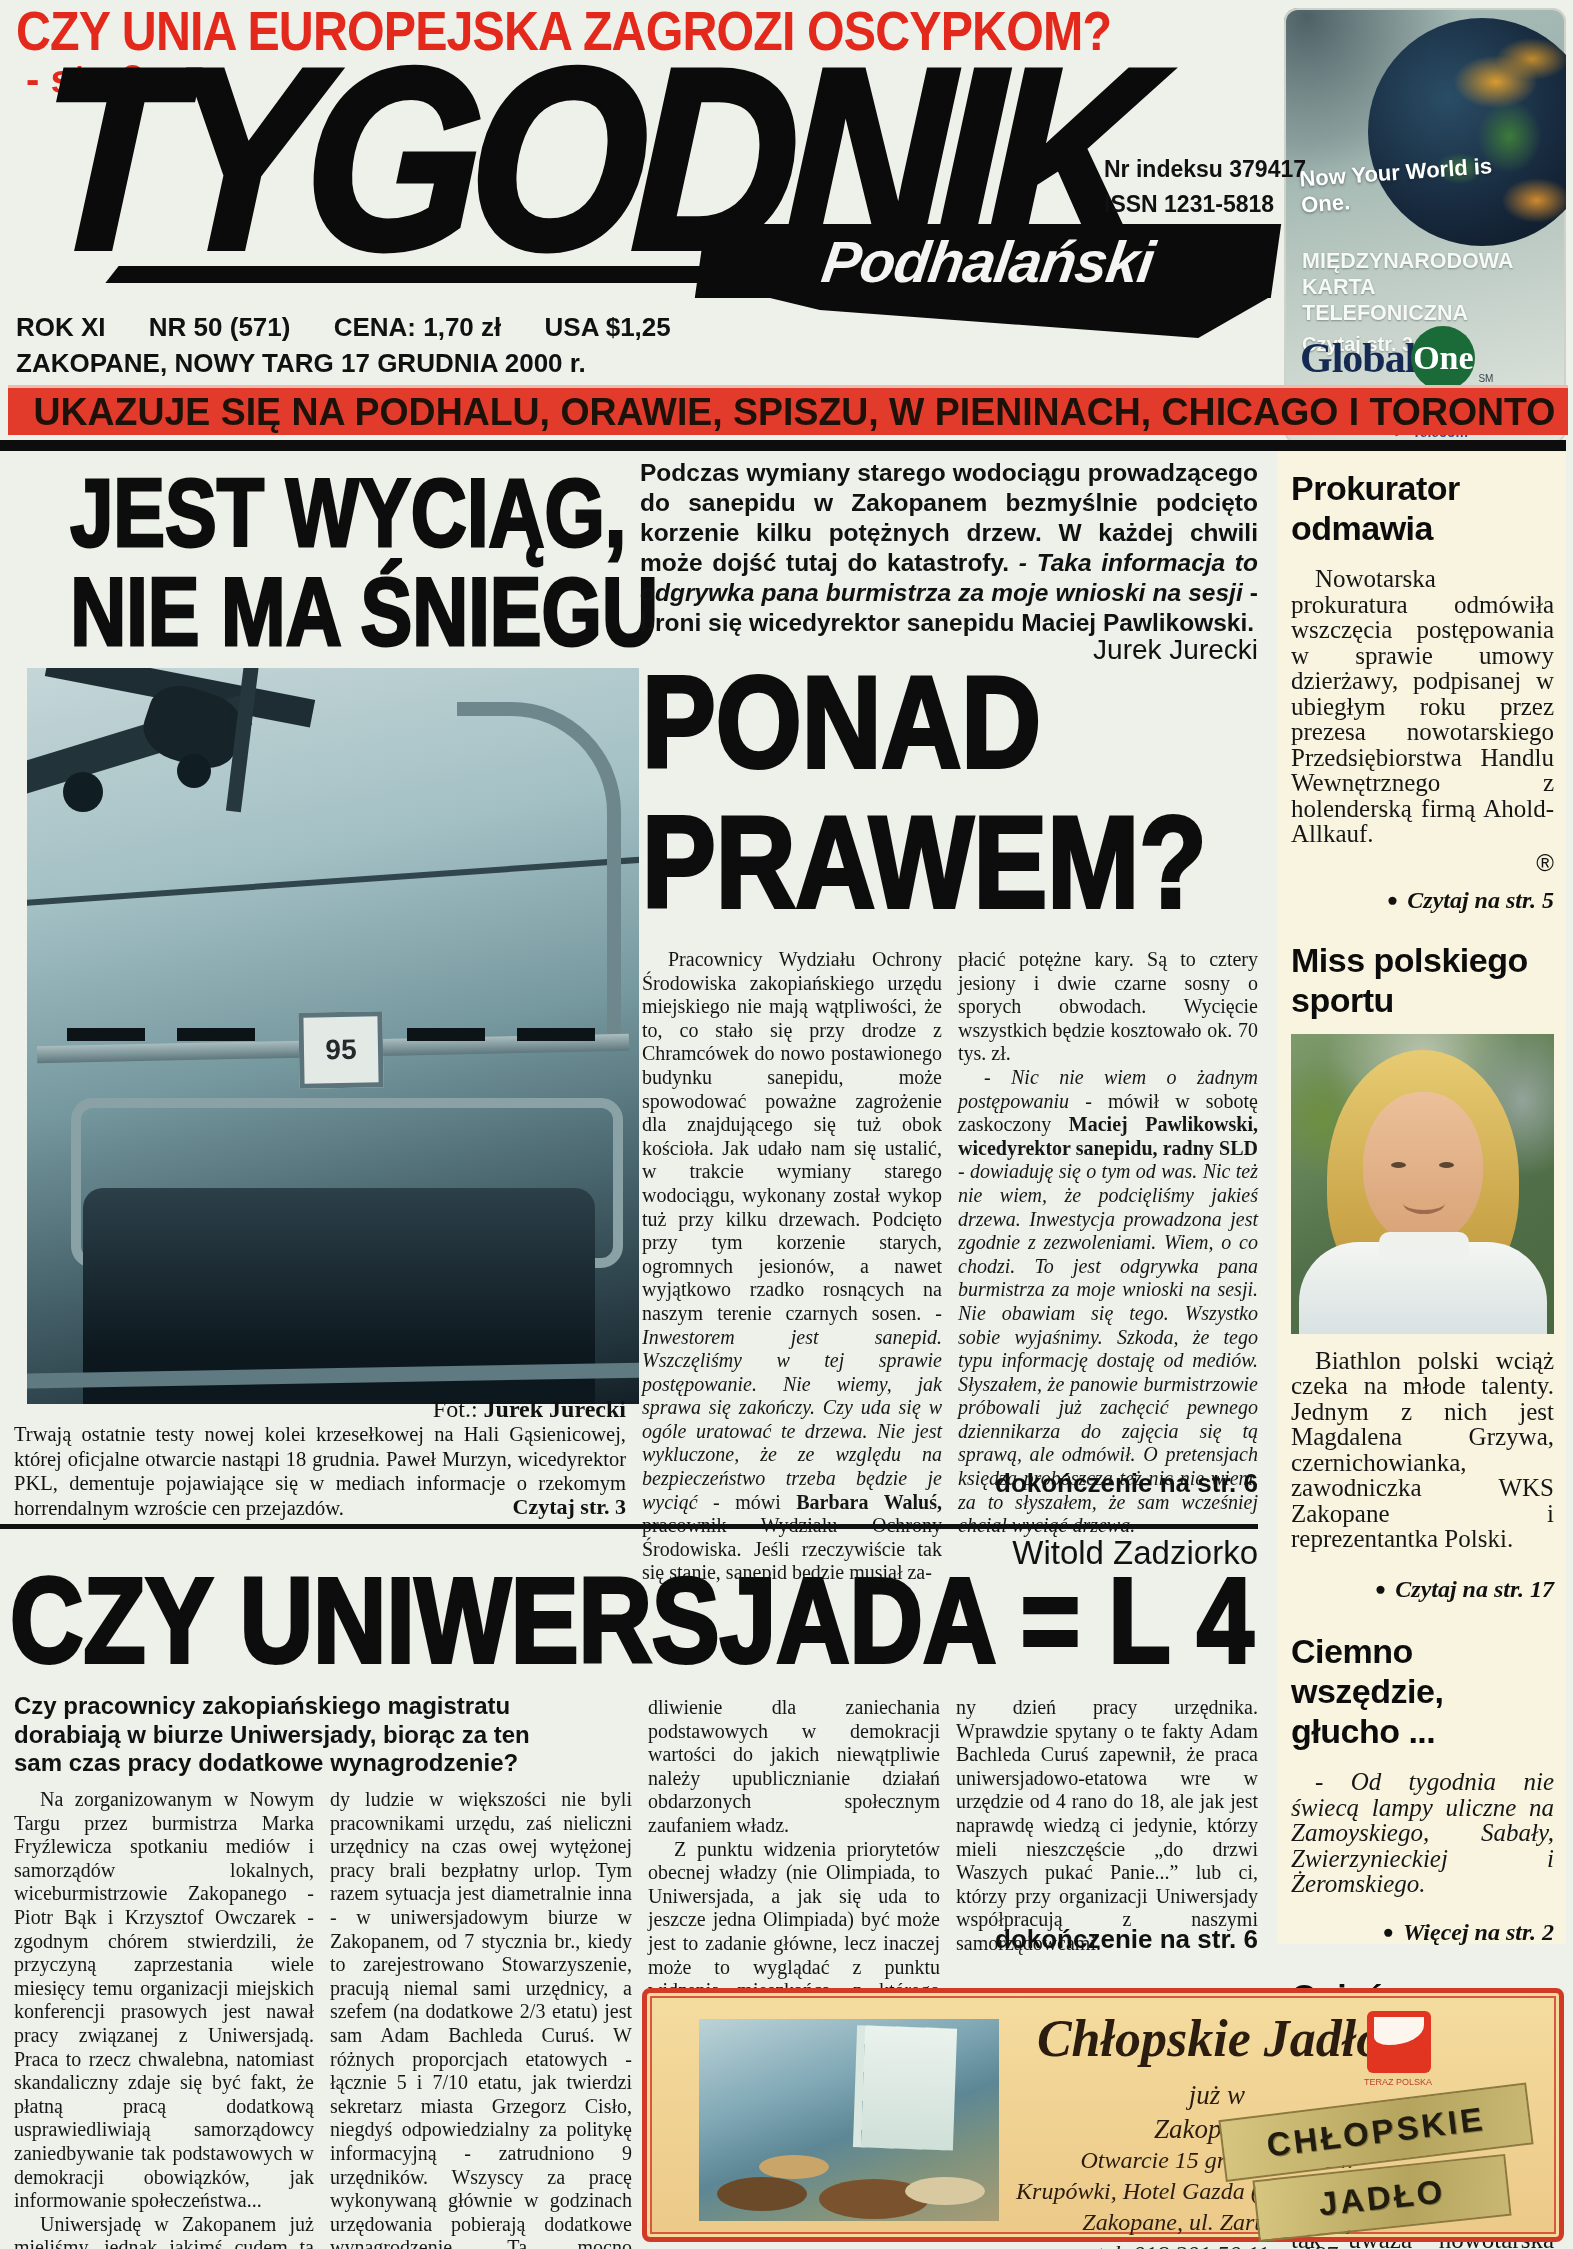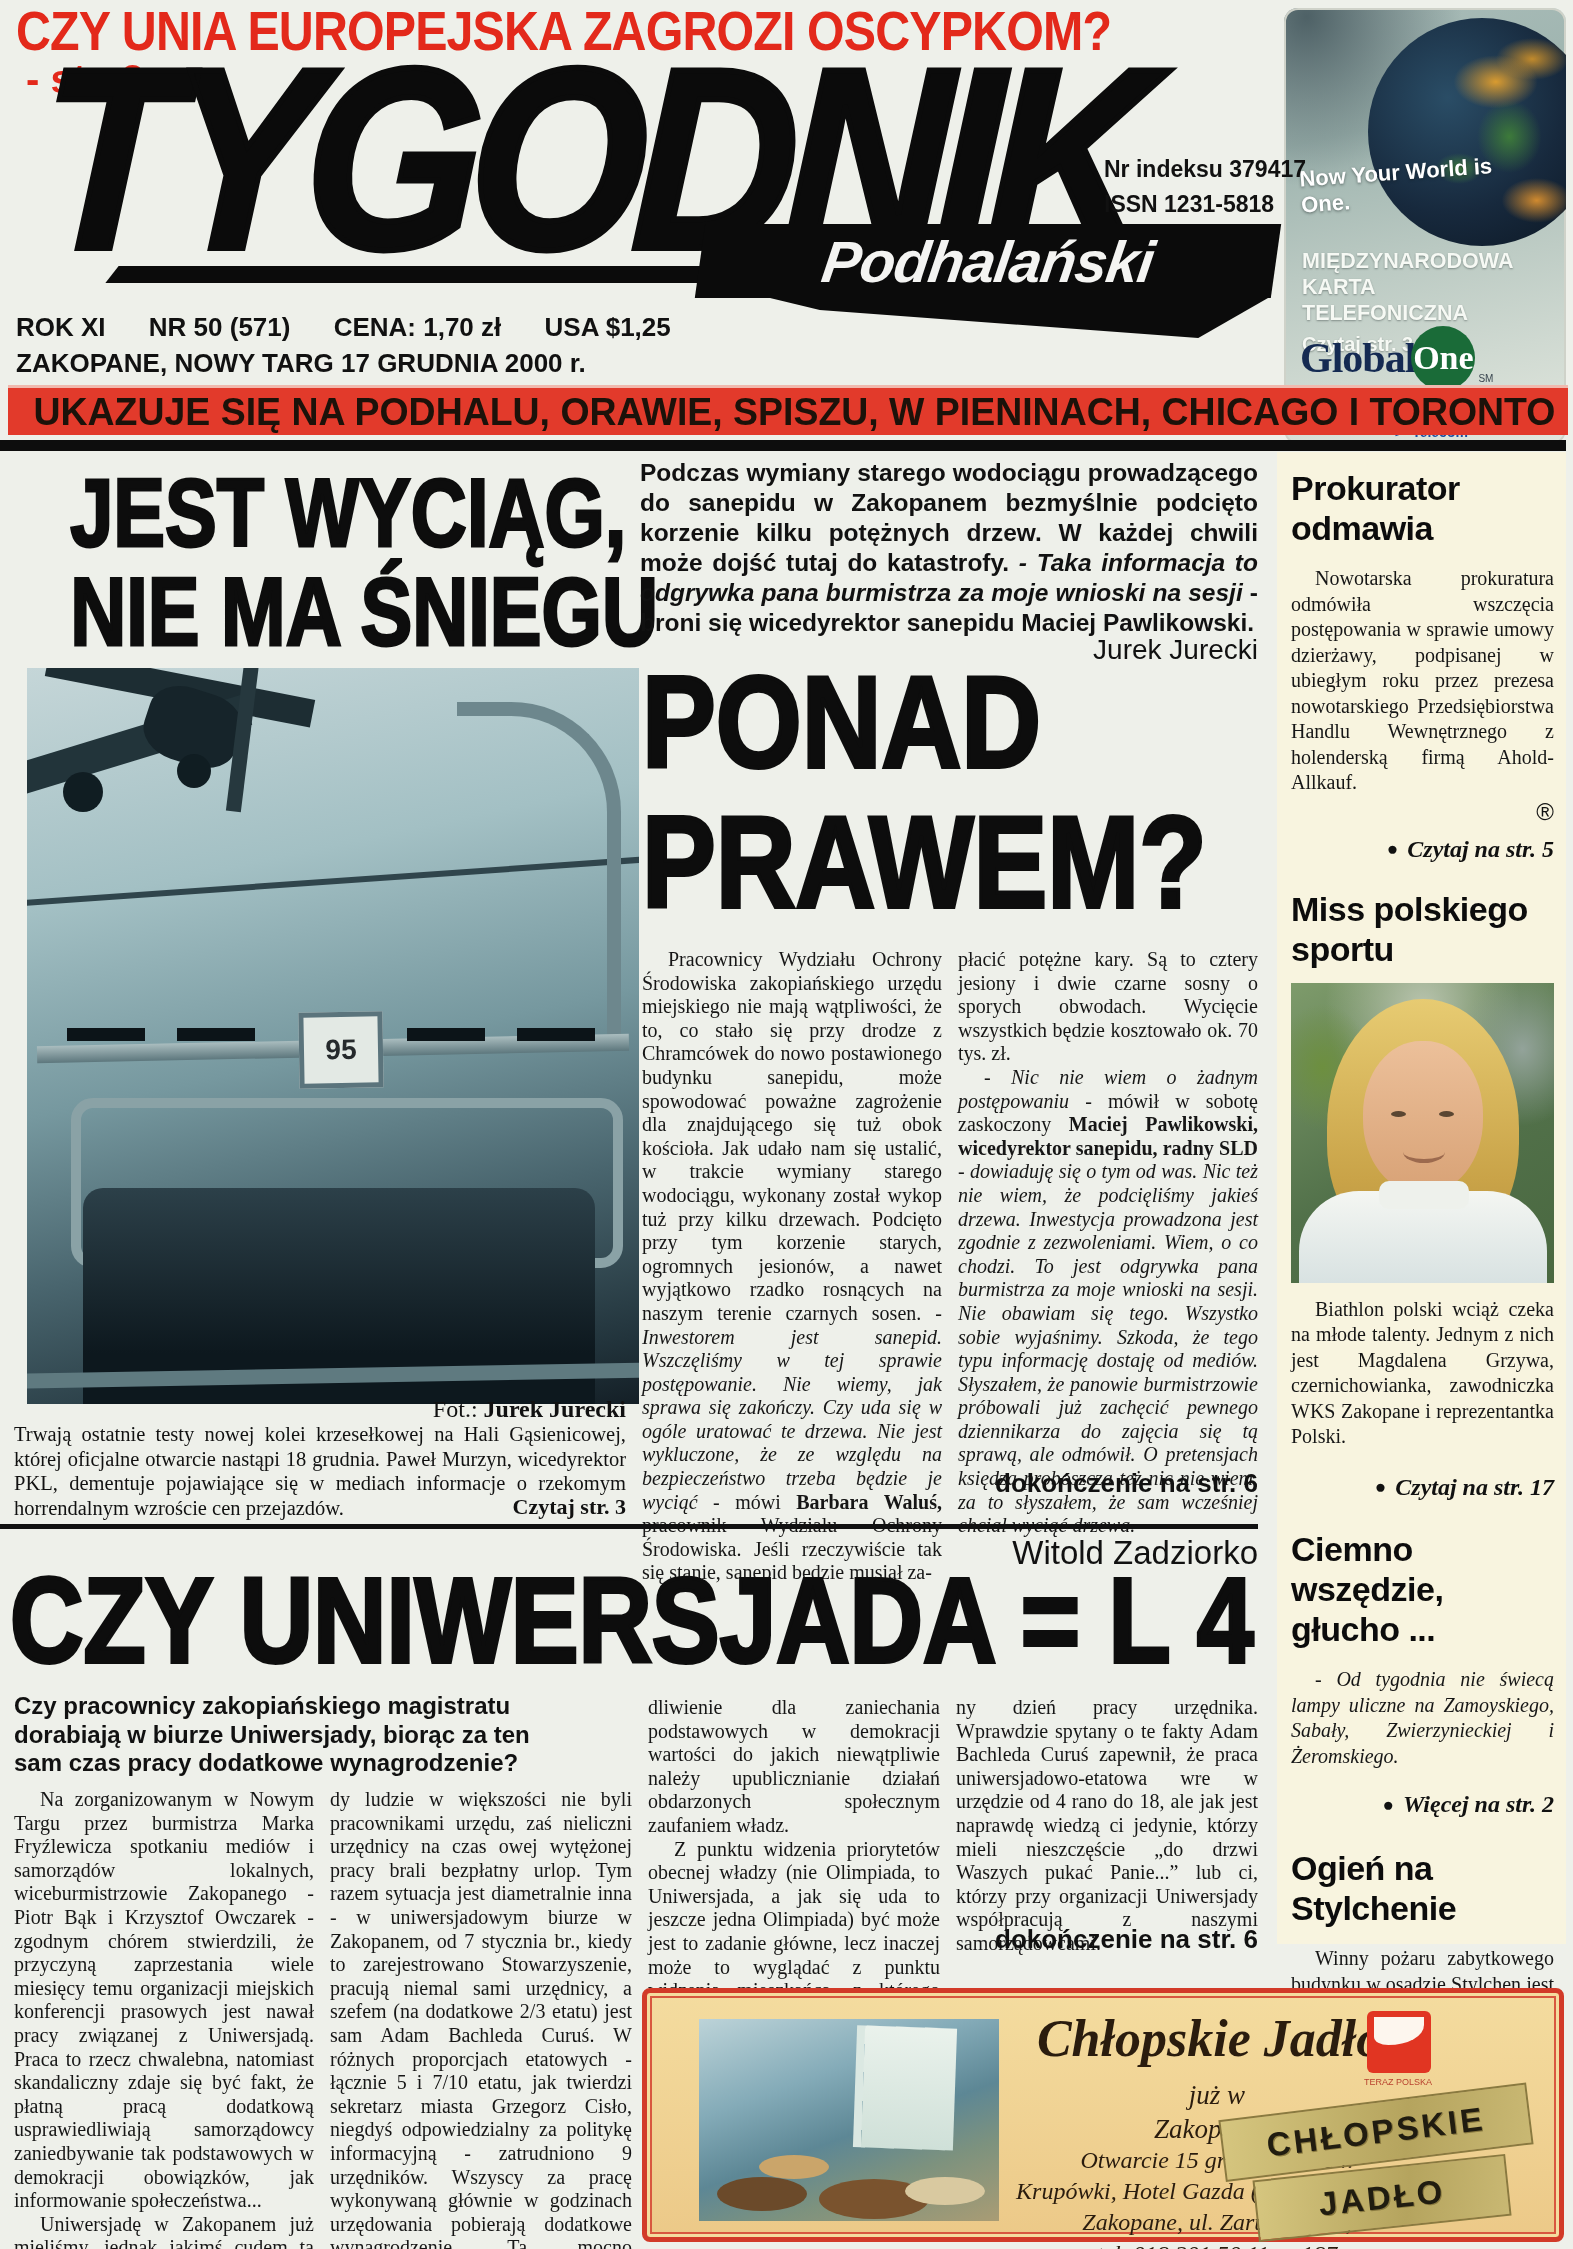--- a/index.html
+++ b/index.html
@@ -111,21 +111,21 @@
   .indent{text-indent:26px;}
   .ncol p{margin:0;}
   .cont1{left:958px;top:1468px;width:300px;text-align:right;font-weight:bold;font-size:26px;}
   .center-rule{left:0;top:1524px;width:1258px;height:5px;background:#111;}
   .byline2{left:900px;top:1534px;width:358px;text-align:right;font-size:33px;}
 
   
   .sidebar{left:1277px;top:452px;width:289px;height:1492px;background:#f8f4df;box-sizing:border-box;
     padding:16px 12px 0 14px;}
   .sb-h{font-weight:bold;font-size:34px;line-height:1.18;color:#0c0c0c;letter-spacing:-.5px;}
-  .sb-body{font-family:"Liberation Serif",serif;font-size:20px;line-height:25.5px;text-align:justify;
+  .sb-body{font-family:"Liberation Serif",serif;font-size:25px;line-height:25.5px;text-align:justify;
     text-indent:24px;color:#161616;margin-top:18px;}
   .sb-mark{text-align:right;font-size:24px;margin-top:2px;}
   .sb-link{display:flex;justify-content:flex-end;align-items:center;gap:9px;margin-top:10px;
     font-family:"Liberation Serif",serif;font-style:italic;font-weight:bold;font-size:24px;}
   .sb-bullet{font-size:19px;font-style:normal;}
   .missphoto{position:relative;width:263px;height:300px;margin:14px auto 0;overflow:hidden;
     background:radial-gradient(70px 90px at 12% 28%,#6d8f3f 0%,rgba(109,143,63,0) 70%),
       radial-gradient(90px 110px at 88% 22%,#93a39a 0%,rgba(147,163,154,0) 70%),
       radial-gradient(130px 150px at 50% 8%,#b9c4ae 0%,rgba(185,196,174,0) 75%),
       linear-gradient(152deg,#7e9b6b 0%,#52714a 55%,#39553326 100%),#4c6b42;}

